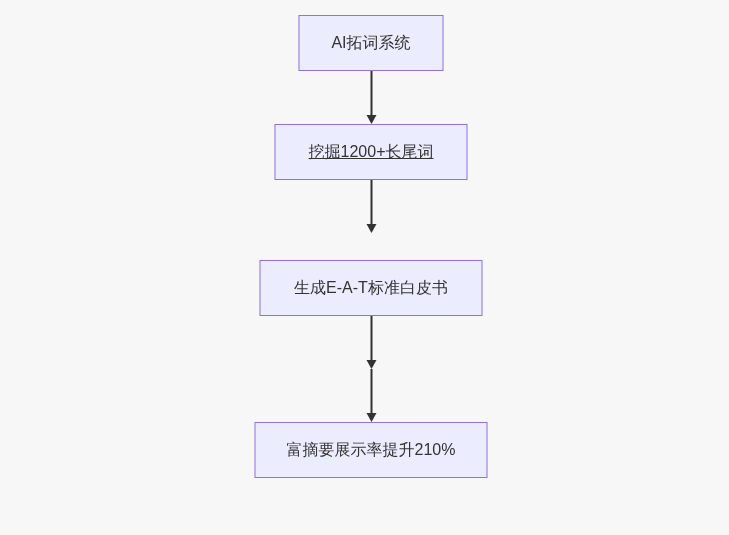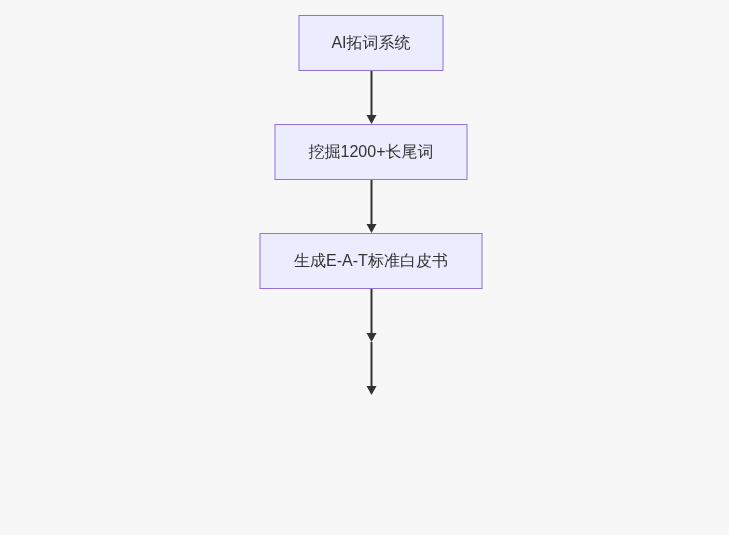--- a/index.html
+++ b/index.html
@@ -32,22 +32,22 @@
     display: flex;
     align-items: center;
     justify-content: center;
     font-size: 16px;
     color: #333333;
     text-align: center;
     white-space: nowrap;
     flex: none;
   }
   .flow-node.n1 { width: 145px; }
-  .flow-node.n2 { width: 193px; }
-  .flow-node.n3 { width: 223px; }
+  .flow-node.n2 { width: 193px; text-decoration: underline; }
+  .flow-node.n3 { width: 223px; margin-top: 27px; }
   .flow-node.n4 { width: 213px; }
   .flow-node.n5 { width: 233px; }
   .flow-arrow {
     height: 53px;
     flex: none;
     display: flex;
     flex-direction: column;
     align-items: center;
   }
   .arrow-line {
@@ -90,15 +90,16 @@
       <div class="arrow-line"></div>
       <div class="arrow-head"></div>
     </div>
 
 
     <div class="flow-arrow">
       <div class="arrow-line"></div>
       <div class="arrow-head"></div>
     </div>
 
+    <div class="flow-node n5">富摘要展示率提升210%</div>
 
   </div>
 </div>
 
 </body></html>

